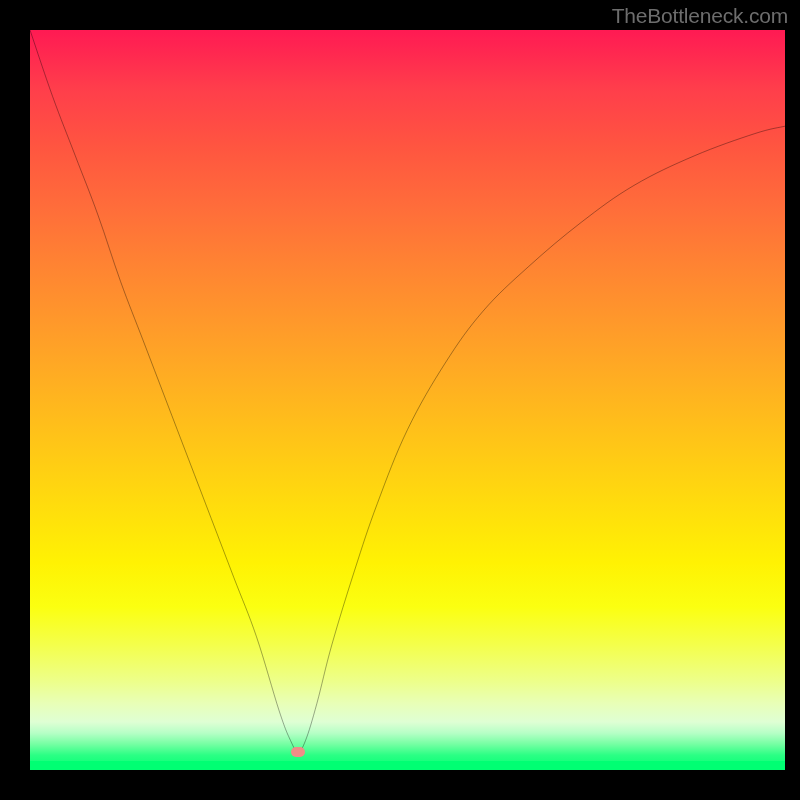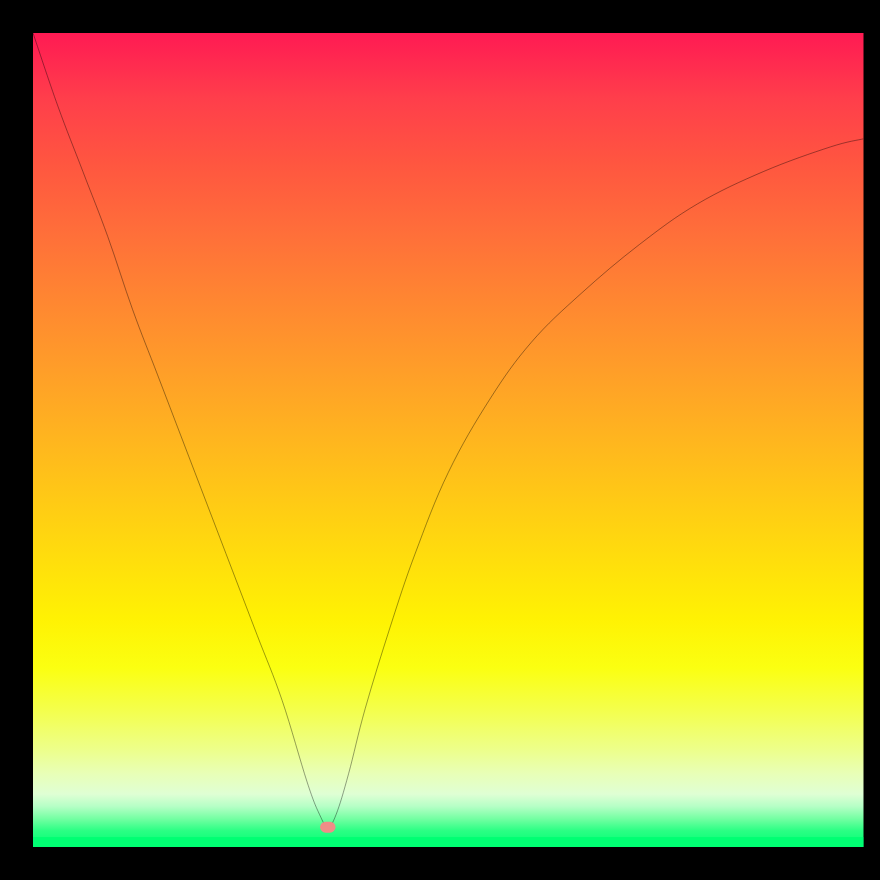--- a/index.html
+++ b/index.html
@@ -78,20 +78,21 @@
     height: 1.2%;
     background: #00ff73;
     z-index: 5;
   }
 </style>
 </head>
 <body>
 
 <div class="frame">
 
+  <div class="watermark">TheBottleneck.com</div>
 
   <div class="plot-area">
     <div class="floor"></div>
 
     <svg class="curve" viewBox="0 0 100 100" preserveAspectRatio="none">
       <path id="curve-path" d="M 0.000 0.000 C 0.540 1.620, 1.920 5.940, 3.000 9.000 C 4.080 12.060, 4.920 14.120, 6.000 17.000 C 7.080 19.880, 7.920 21.940, 9.000 25.000 C 10.080 28.060, 10.920 30.940, 12.000 34.000 C 13.080 37.060, 13.920 39.120, 15.000 42.000 C 16.080 44.880, 16.920 47.120, 18.000 50.000 C 19.080 52.880, 19.920 55.120, 21.000 58.000 C 22.080 60.880, 22.920 63.120, 24.000 66.000 C 25.080 68.880, 25.920 71.120, 27.000 74.000 C 28.080 76.880, 28.920 78.760, 30.000 82.000 C 31.080 85.240, 32.190 89.480, 33.000 92.000 C 33.810 94.520, 34.050 95.010, 34.500 96.000 C 34.950 96.990, 35.140 97.500, 35.500 97.500 C 35.860 97.500, 36.050 97.170, 36.500 96.000 C 36.950 94.830, 37.370 93.340, 38.000 91.000 C 38.630 88.660, 39.100 86.240, 40.000 83.000 C 40.900 79.760, 41.920 76.420, 43.000 73.000 C 44.080 69.580, 44.740 67.420, 46.000 64.000 C 47.260 60.580, 48.380 57.420, 50.000 54.000 C 51.620 50.580, 53.200 47.880, 55.000 45.000 C 56.800 42.120, 58.020 40.340, 60.000 38.000 C 61.980 35.660, 63.660 34.160, 66.000 32.000 C 68.340 29.840, 70.480 27.980, 73.000 26.000 C 75.520 24.020, 77.300 22.620, 80.000 21.000 C 82.700 19.380, 85.120 18.260, 88.000 17.000 C 90.880 15.740, 93.840 14.720, 96.000 14.000 C 98.160 13.280, 99.280 13.180, 100.000 13.000" fill="none" stroke="#000" stroke-width="0.35" vector-effect="non-scaling-stroke" stroke-linecap="round" stroke-linejoin="round"></path>
     </svg>
 
     <div class="marker" id="marker" style="left: 35.5%; top: 97.5%;"></div>
   </div>

